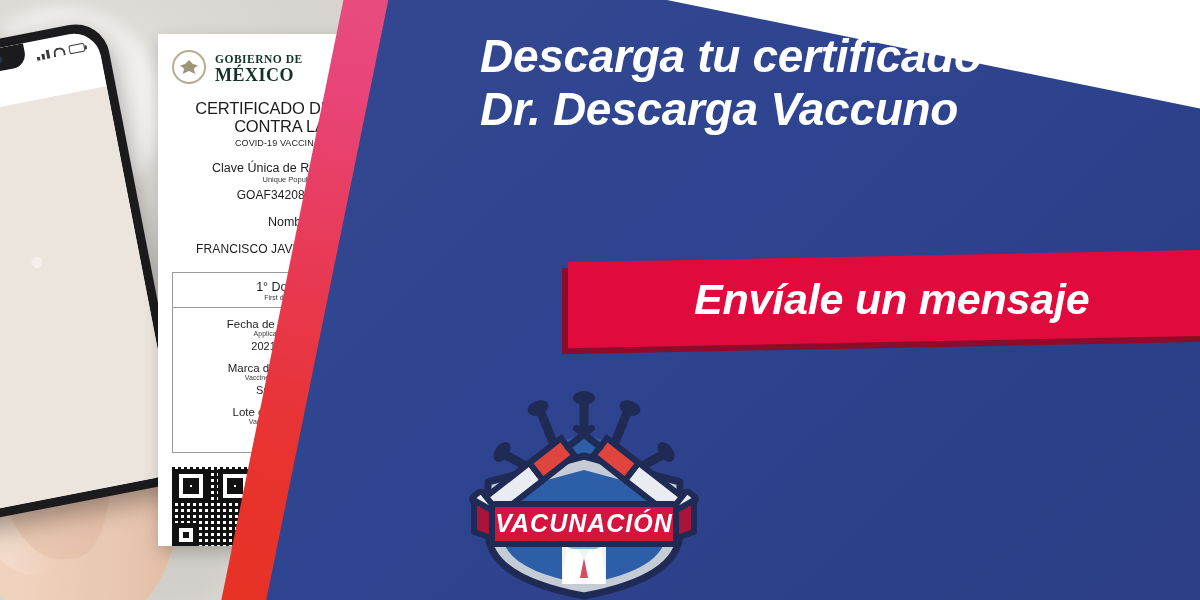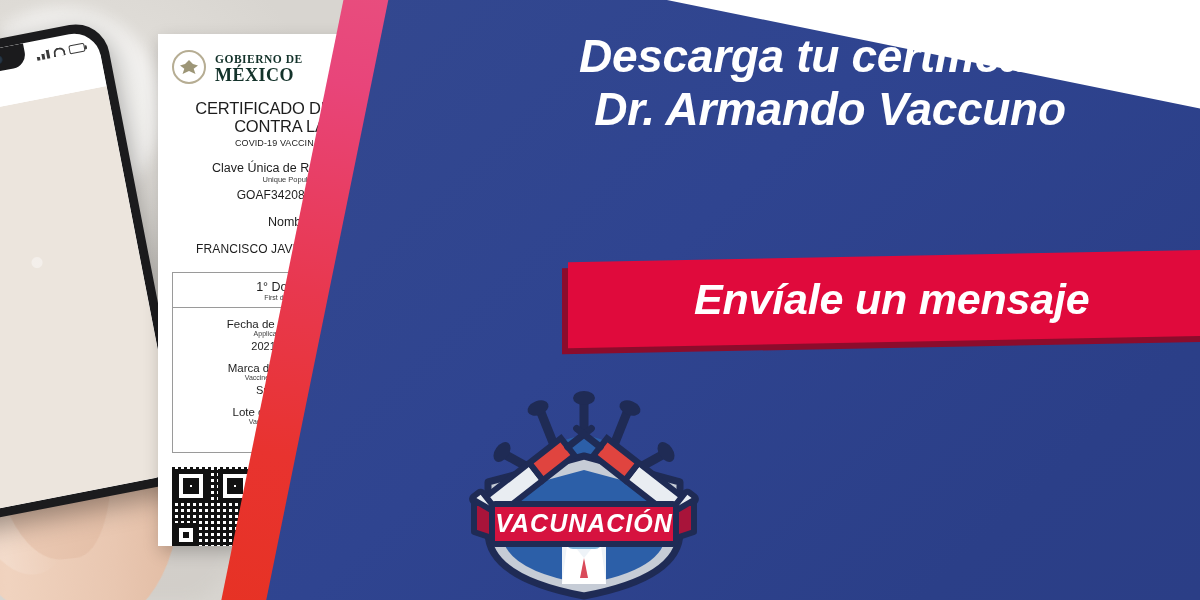--- a/index.html
+++ b/index.html
@@ -361,21 +361,20 @@
     inset: 0;
     z-index: 8;
     pointer-events: none;
   }
 
   .headline {
     position: absolute;
     left: 480px;
     top: 30px;
     width: 700px;
-    text-align: center;
     color: #ffffff;
     font-style: italic;
     font-weight: 700;
     font-size: 46px;
     line-height: 1.15;
     letter-spacing: -0.3px;
     pointer-events: auto;
   }
   .headline span { display: block; white-space: nowrap; }
 
@@ -556,21 +555,21 @@
     </div>
   </div>
 
   <div class="blue-panel"></div>
   <div class="divider-stripe"></div>
 
   <div class="blue-content">
 
     <div class="headline">
       <span>Descarga tu certificado</span>
-      <span>Dr. Armando Vaccuno</span>
+      <span>Dr. Descarga Vaccuno</span>
     </div>
 
     <div class="cta-wrap">
       <div class="cta-shadow"></div>
       <div class="cta-band">
         <span class="cta-text">Envíale un mensaje</span>
       </div>
     </div>
 
     <div class="badge">

